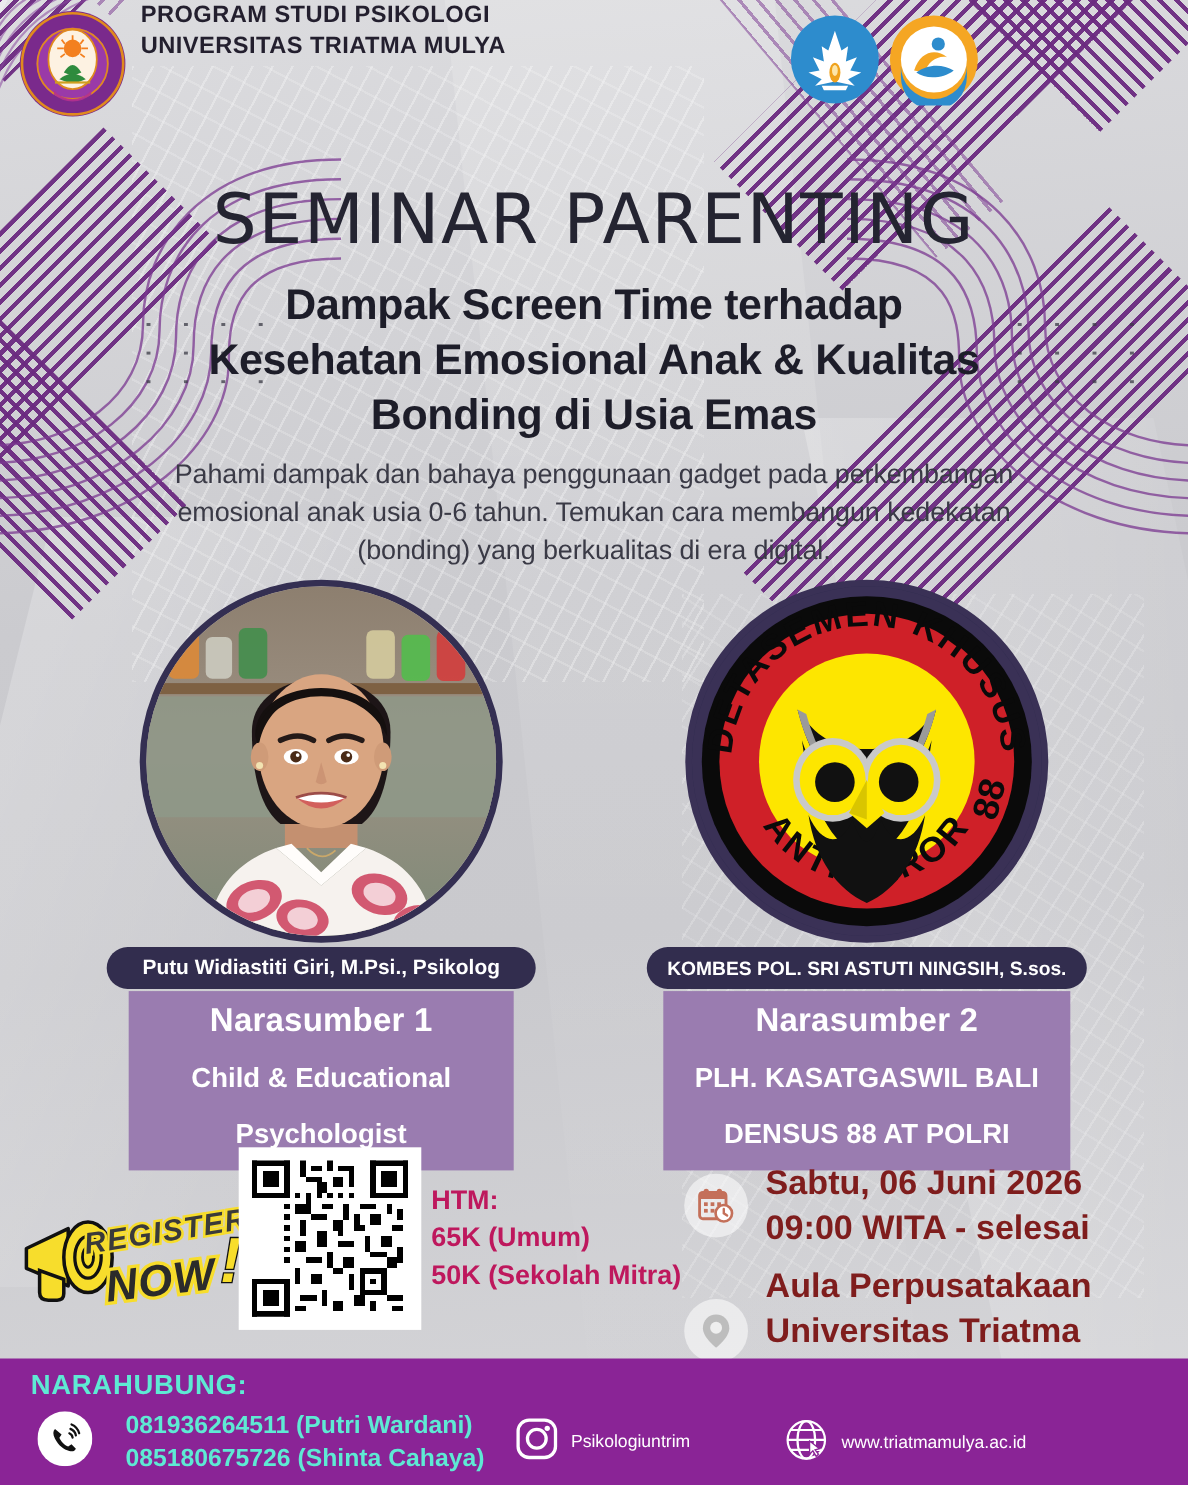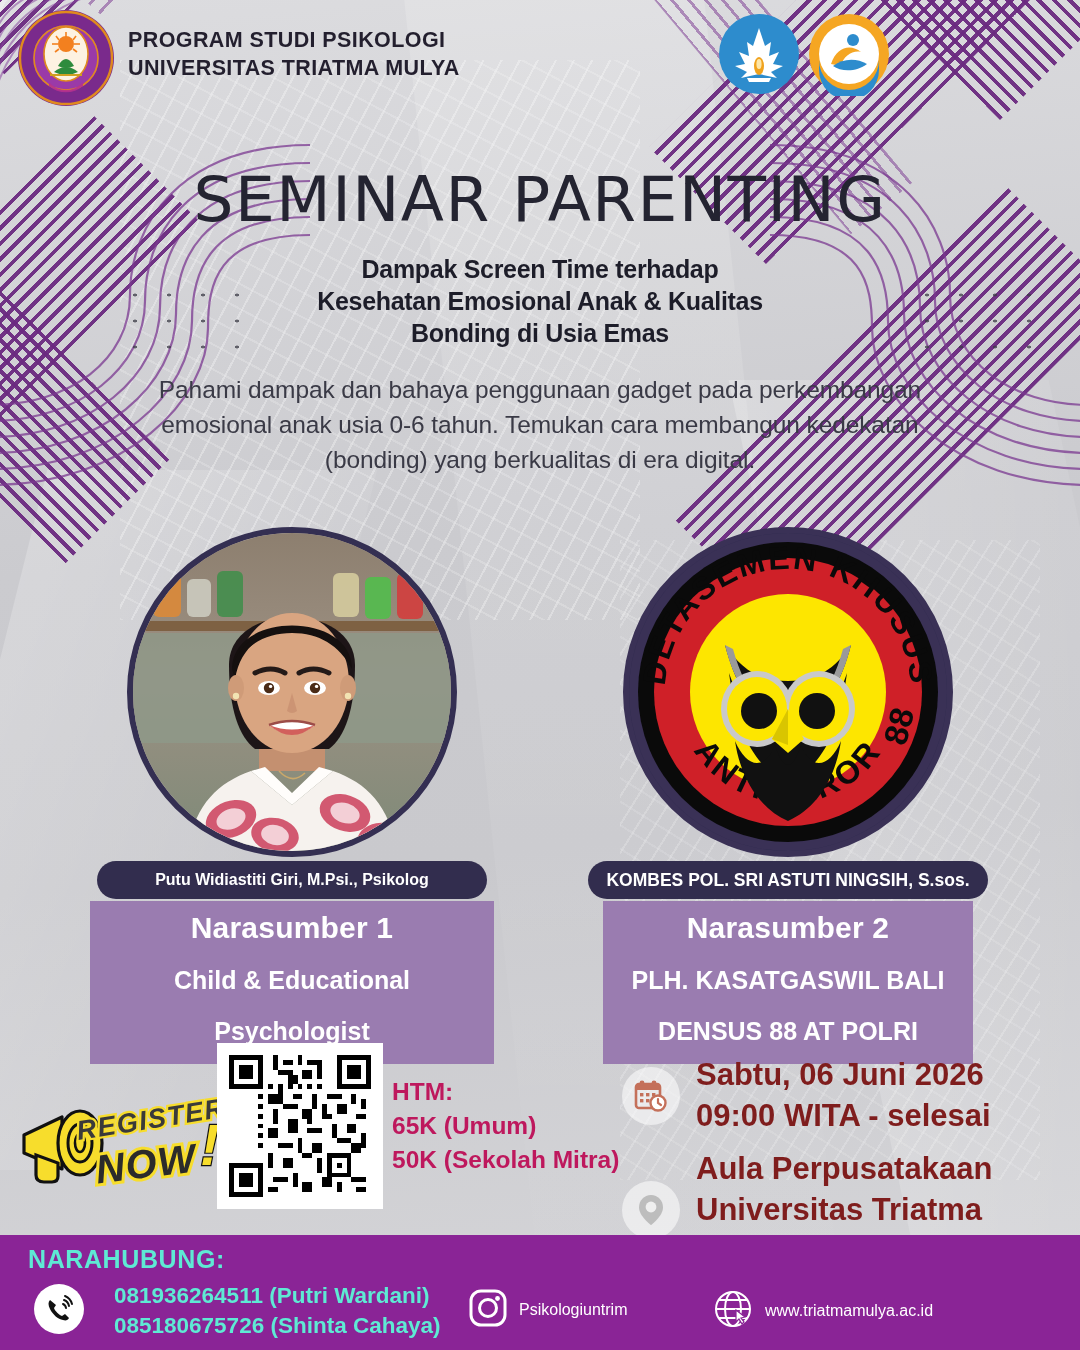--- a/index.html
+++ b/index.html
@@ -73,21 +73,21 @@
     position:absolute;
     background-image:radial-gradient(#3a3a45 1.9px, rgba(0,0,0,0) 2.1px);
     background-size:34px 26px;
     opacity:.75;
   }
 
   
   #header {
     position:absolute; left:0; top:0; width:909px; height:110px;
     z-index:20;
-    display:flex; align-items:center;
+    display:flex; align-items:flex-start;
   }
   .brand-text { margin-left:128px; line-height:1.28; }
   .brand-text div {
     font-size:21.5px; font-weight:bold; color:#231f2e;
     letter-spacing:.4px; font-family:"Liberation Sans", sans-serif;
   }
 
   
   .seal { position:absolute; left:16px; top:8px; width:100px; height:100px; }
 
@@ -95,25 +95,25 @@
 
   
   #title-block { position:absolute; left:0; top:168px; width:1080px; text-align:center; z-index:15; }
   #main-title {
     font-size:63px; font-weight:normal; color:#242431;
     letter-spacing:1.5px; line-height:1;
     font-family:"DejaVu Sans", sans-serif;
   }
   #subtitle {
     margin-top:22px;
-    font-size:25px; font-weight:bold; color:#1d1d29;
+    font-size:39px; font-weight:bold; color:#1d1d29;
     line-height:1.28; letter-spacing:-.3px;
   }
   #lead {
-    margin-top:24px;
+    margin-top:12px;
     font-size:24.5px; color:#3a3a46; line-height:1.42;
     padding:0 118px; letter-spacing:-.1px;
   }
 
   
   #speakers { position:absolute; top:527px; left:0; width:1080px; height:510px; z-index:15; }
   .sp { position:absolute; width:480px; }
   .sp-left  { left:52px; }
   .sp-right { left:548px; }
 
@@ -123,25 +123,25 @@
     margin:0 auto; position:relative; background:#b9b3ac;
   }
   .avatar.right { border-color:#3a3156; background:#342f52; }
 
   .ribbon {
     margin:4px auto 0; border-radius:26px;
     background:#322d4e; color:#fff;
     font-weight:bold; text-align:center;
     display:flex; align-items:center; justify-content:center;
   }
-  .ribbon-l { width:390px; height:38px; font-size:16px; }
+  .ribbon-l { width:390px; height:38px; font-size:19px; }
   .ribbon-r { width:400px; height:38px; font-size:17.5px; }
 
   .card {
-    margin:2px auto 0; width:404px;
+    margin:2px auto 0; width:350px;
     background:#9a7cb0; color:#fff; text-align:center;
     padding:10px 8px 16px;
   }
   .card.r { width:370px; background:#9a7cb0; }
   .card .n { font-size:30px; font-weight:bold; letter-spacing:.2px; }
   .card .d { font-size:25px; font-weight:bold; line-height:1.25; margin-top:20px; }
   .card.r .d { font-size:25px; }
 
   
   #info-row { position:absolute; top:1035px; left:0; width:1080px; height:185px; z-index:15; }

